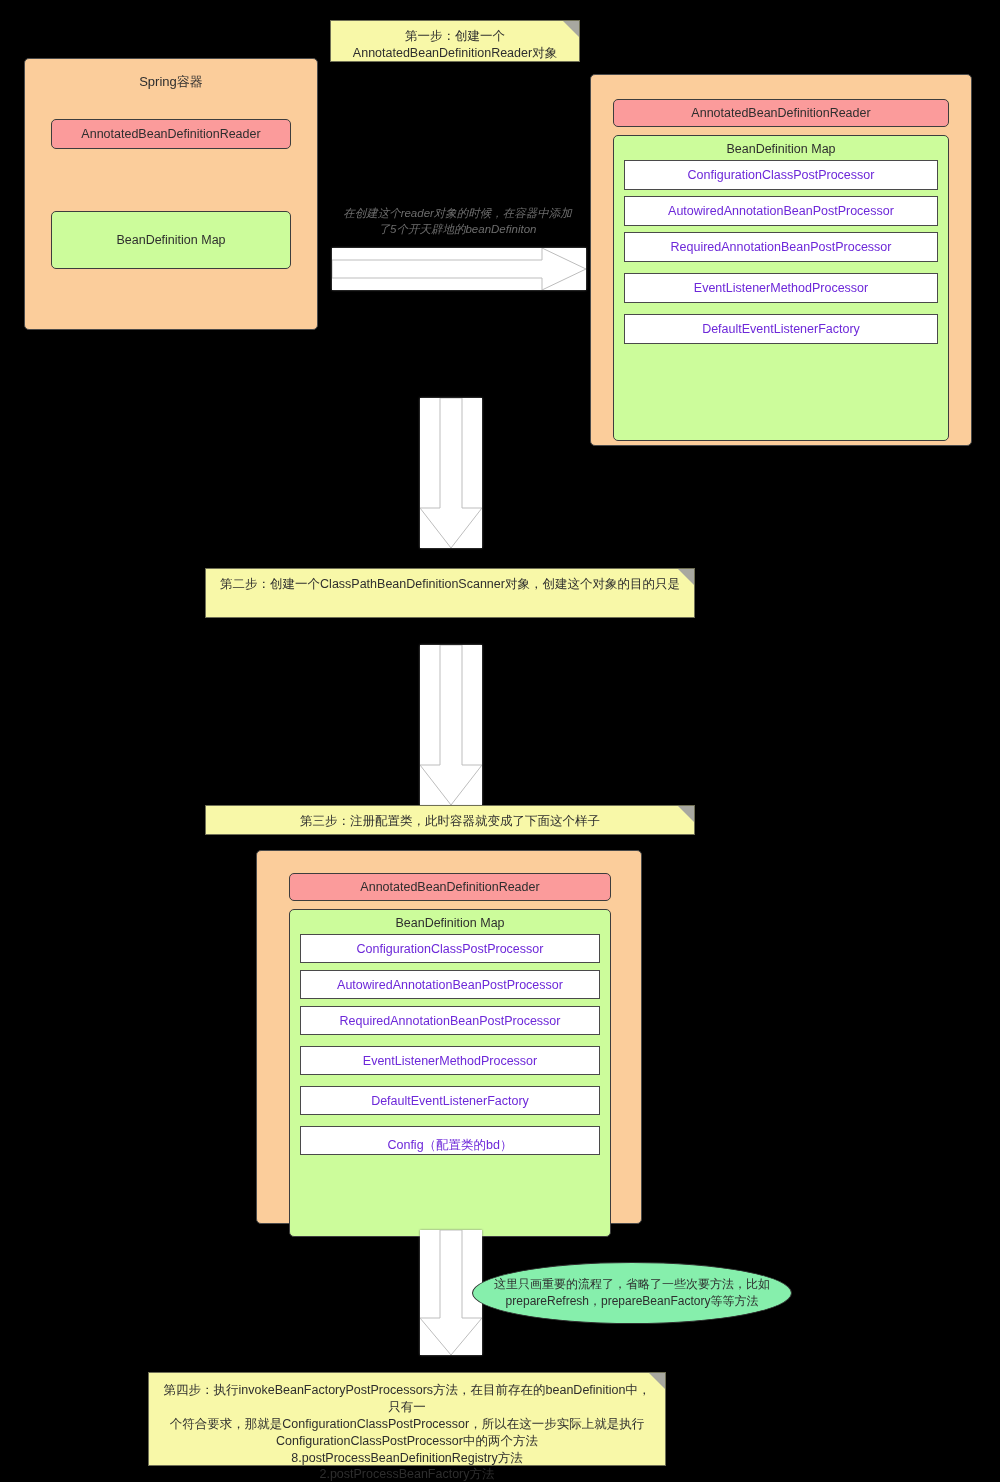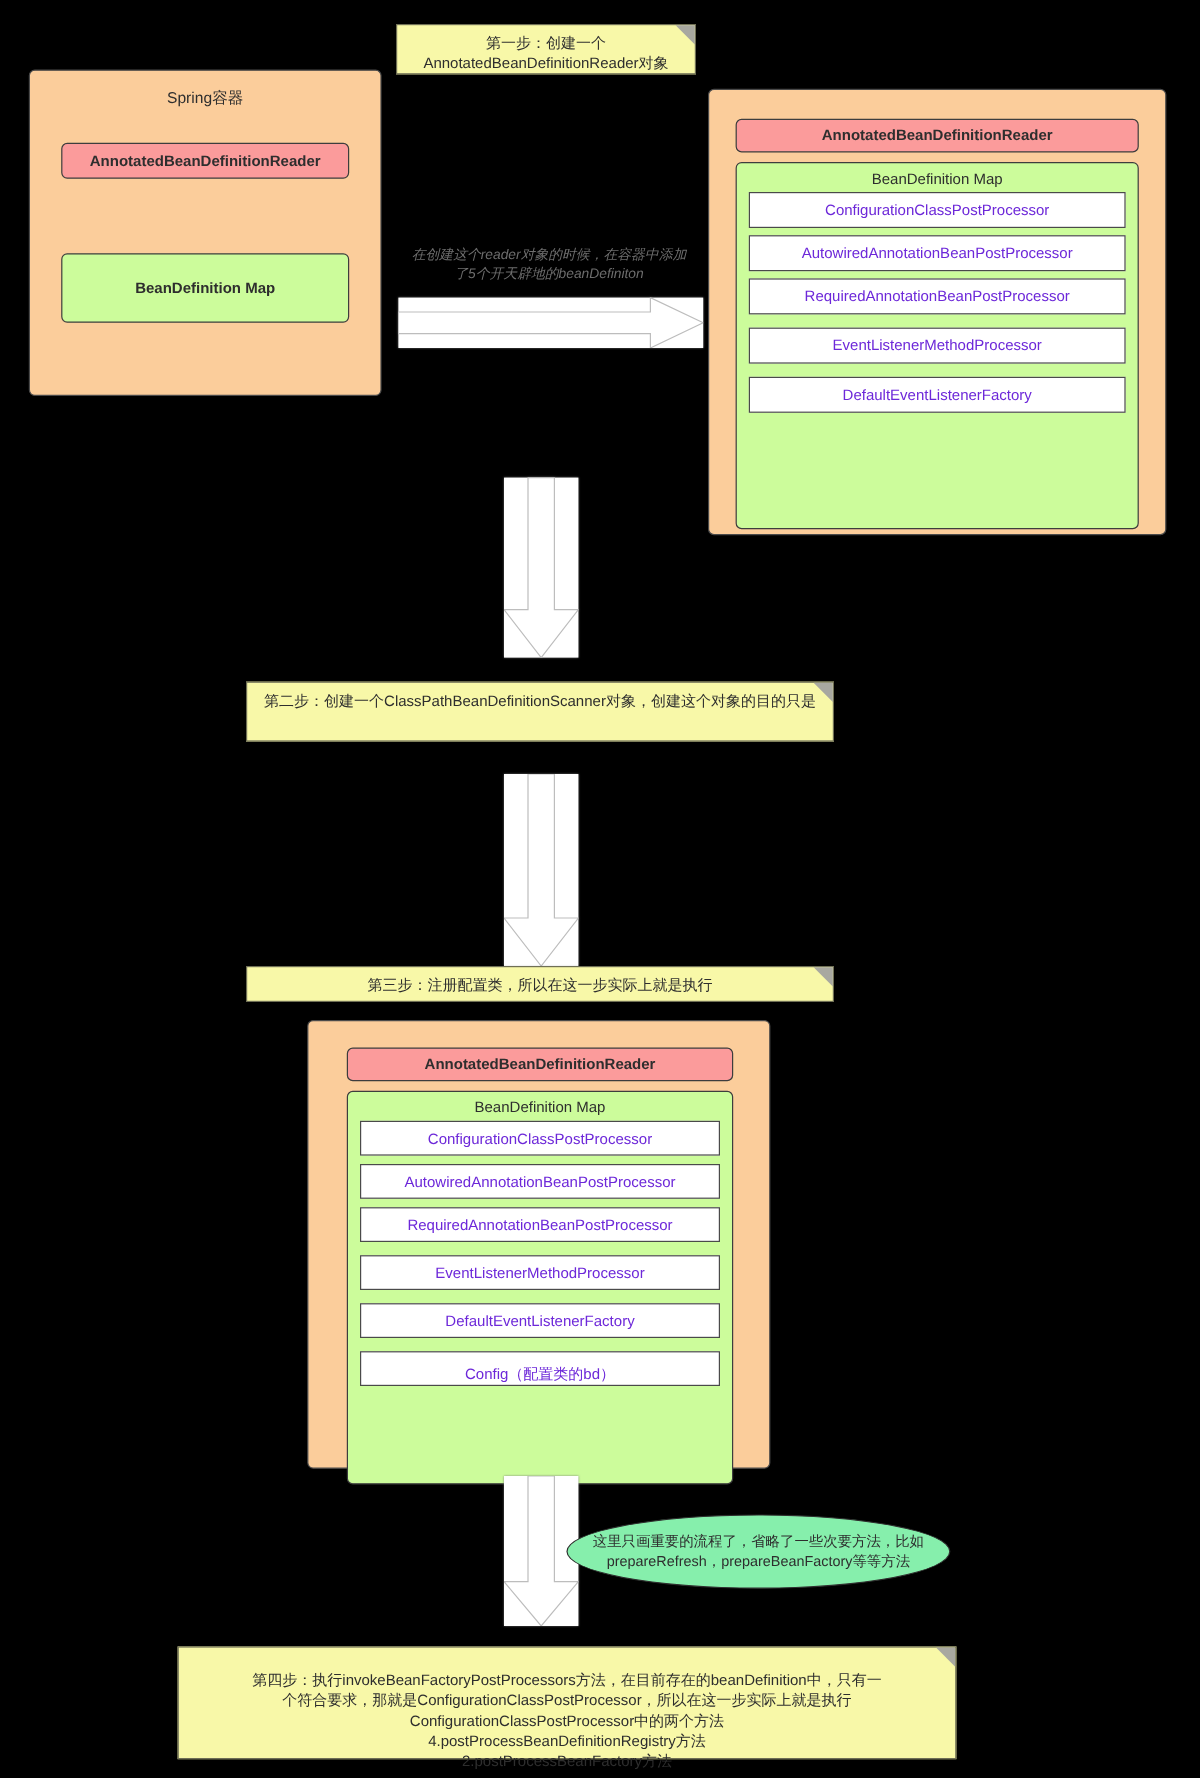--- a/index.html
+++ b/index.html
@@ -64,21 +64,20 @@
     position: absolute;
     background: #fb9b9b;
     border: 1.5px solid #3d3d3d;
     border-radius: 5px;
     box-sizing: border-box;
     display: flex;
     align-items: center;
     justify-content: center;
     font-size: 12.5px;
     color: #2e2e2e;
-    font-weight: bold;
   }
   .map-box {
     position: absolute;
     background: #ccfc9b;
     border: 1.5px solid #3d3d3d;
     border-radius: 5px;
     box-sizing: border-box;
   }
   .map-title {
     text-align: center;
@@ -207,21 +206,21 @@
     <span class="fold"></span>
     <div>第二步：创建一个ClassPathBeanDefinitionScanner对象，创建这个对象的目的只是</div>
   </div>
 
   <svg class="arrow-down" style="left:420px; top:645px;" width="62" height="160" viewBox="0 0 62 160">
     <polygon points="20,0 42,0 42,120 62,120 31,160 0,120 20,120" fill="#ffffff" stroke="#bdbdbd" stroke-width="1"></polygon>
   </svg>
 
   <div class="note" style="left:205px; top:805px; width:490px; height:30px; padding-top:7px;">
     <span class="fold"></span>
-    <div>第三步：注册配置类，所以在这一步实际上就是执行</div>
+    <div>第三步：注册配置类，此时容器就变成了下面这个样子</div>
   </div>
 
   <div class="container-box" style="left:256px; top:850px; width:386px; height:374px;">
 
     <div class="reader-box" style="left:32px; top:22px; width:322px; height:28px;">
       <span>AnnotatedBeanDefinitionReader</span>
     </div>
 
     <div class="map-box" style="left:32px; top:58px; width:322px; height:328px;">
       <div class="map-title">BeanDefinition Map</div>
@@ -254,22 +253,22 @@
   <svg class="bubble-tail" style="left:470px; top:1290px;" width="70" height="40" viewBox="0 0 70 40">
     <polygon points="68,2 30,30 0,34 40,18" fill="#000000" stroke="#2e2e2e" stroke-width="1.2"></polygon>
   </svg>
   <div class="bubble" style="left:472px; top:1262px; width:320px; height:62px;">
     <div>
       <div>这里只画重要的流程了，省略了一些次要方法，比如</div>
       <div>prepareRefresh，prepareBeanFactory等等方法</div>
     </div>
   </div>
 
-  <div class="note" style="left:148px; top:1372px; width:649px; height:94px; padding-top:19px;">
+  <div class="note" style="left:148px; top:1372px; width:518px; height:94px; padding-top:9px;">
     <span class="fold"></span>
     <div>第四步：执行invokeBeanFactoryPostProcessors方法，在目前存在的beanDefinition中，只有一</div>
     <div>个符合要求，那就是ConfigurationClassPostProcessor，所以在这一步实际上就是执行</div>
     <div>ConfigurationClassPostProcessor中的两个方法</div>
-    <div>4.postProcessBeanDefinitionRegistry方法</div>
+    <div>8.postProcessBeanDefinitionRegistry方法</div>
     <div>2.postProcessBeanFactory方法</div>
   </div>
 
 </div>
 
 </body></html>

